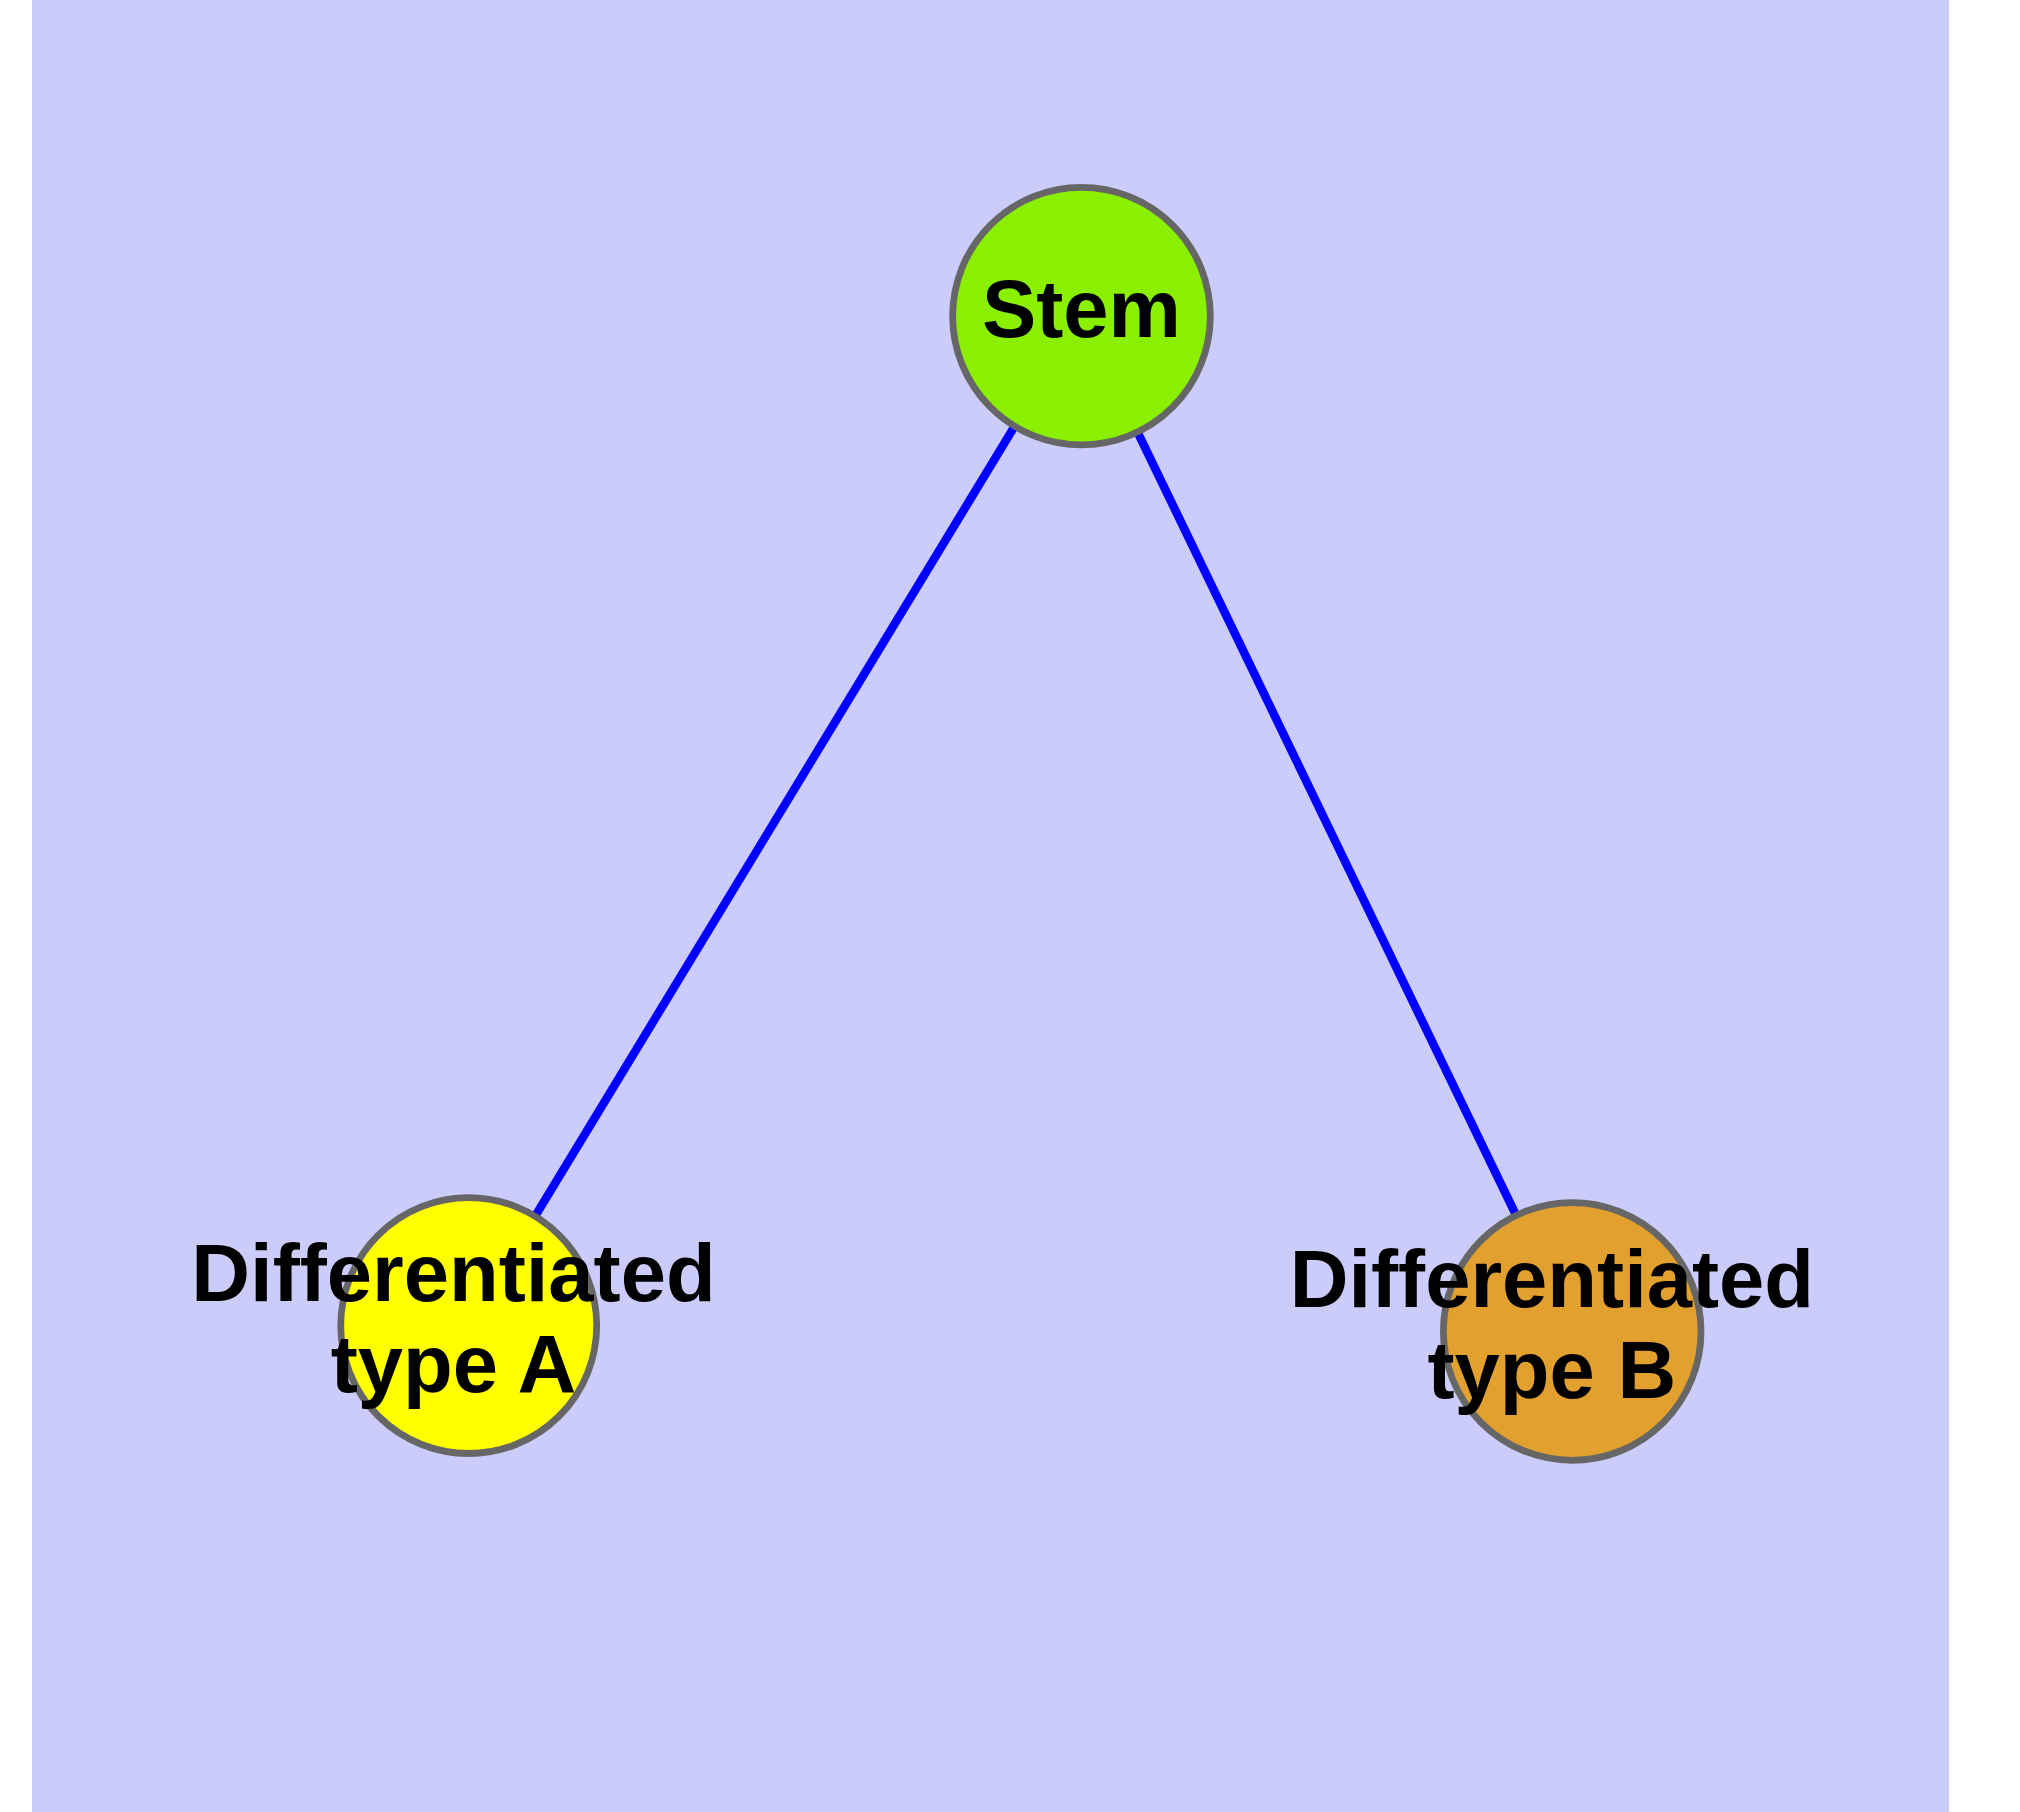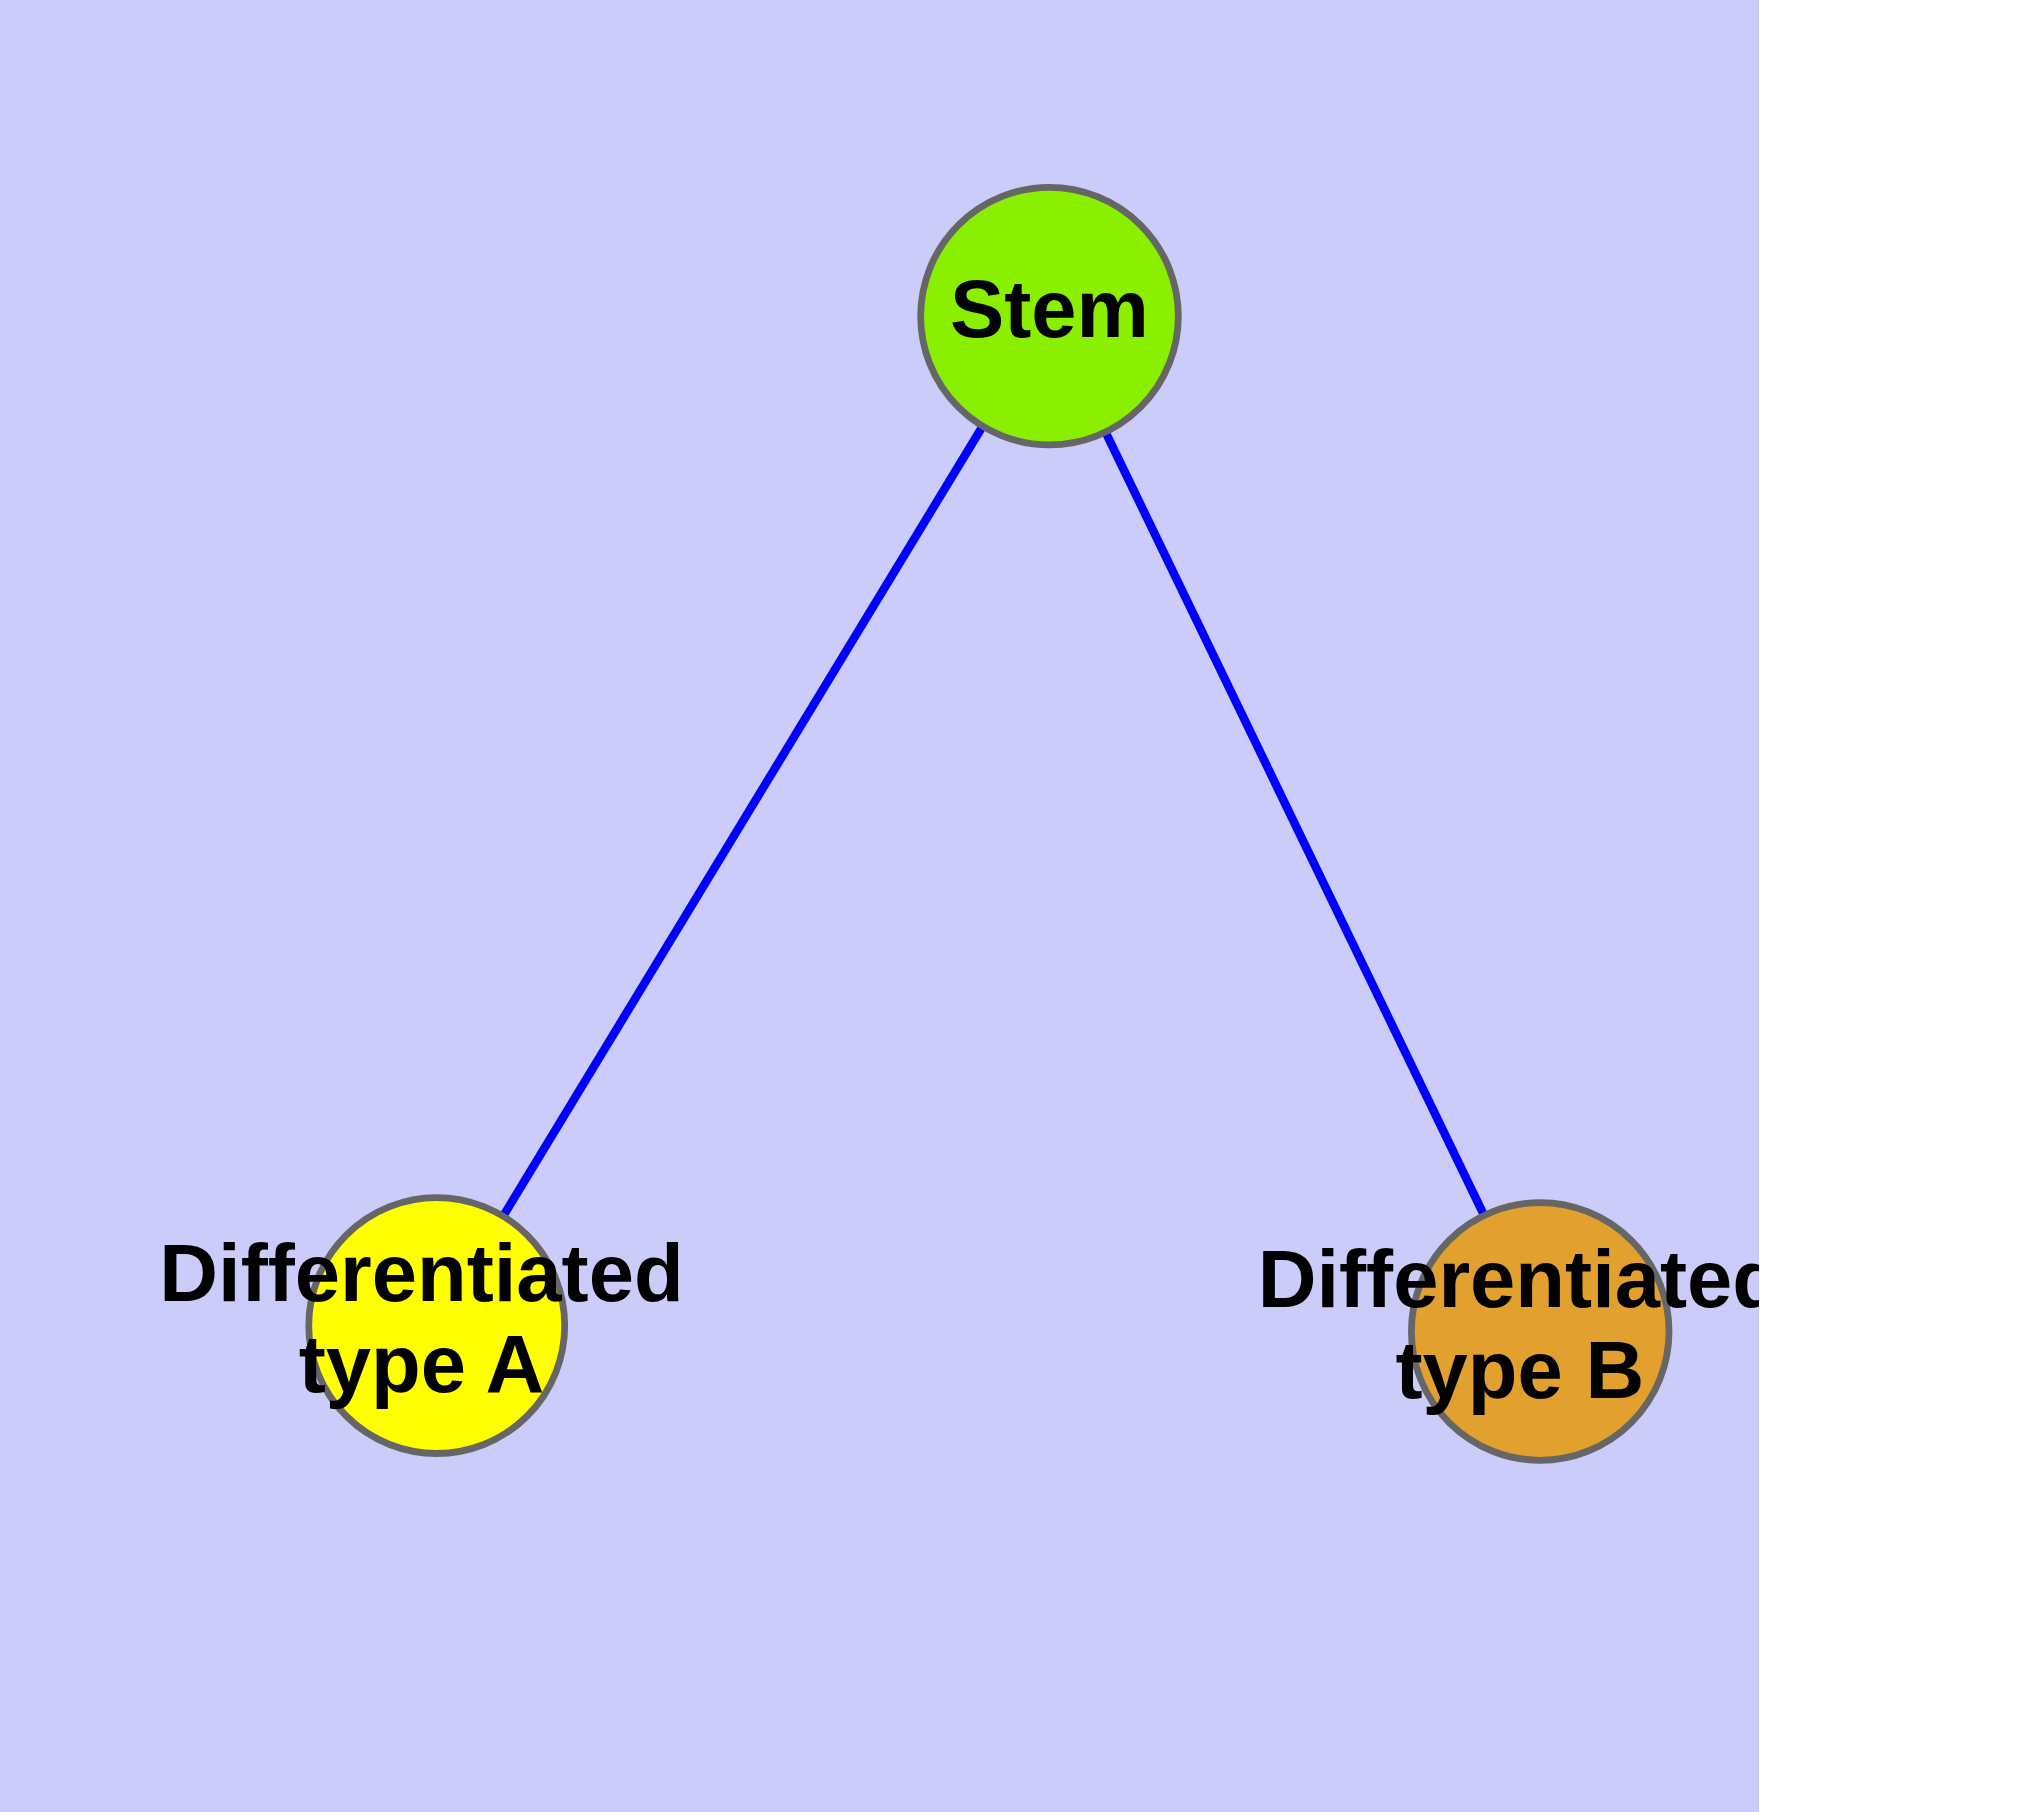--- a/index.html
+++ b/index.html
@@ -35,21 +35,21 @@
   }
   .graph-edge {
     stroke-width: 10;
     stroke-linecap: butt;
     fill: none;
   }
 </style>
 </head>
 <body>
 
-<div id="canvas" style="width: 1759px; height: 1812px; background: rgb(204, 204, 250);">
+<div id="canvas" style="width: 1917px; height: 1812px; background: rgb(204, 204, 250); margin-left: 32px;">
   <svg id="graph-svg" viewBox="0 0 2384 2138" style="width: 2021px; height: 1812px;">
     <rect id="bg-rect" x="0" y="0" width="2384" height="2138" fill="#ccccfa"></rect>
     <g id="edges-layer">
         <line class="graph-edge" x1="1238" y1="373" x2="515" y2="1564" stroke="#0000ff" stroke-width="10"></line>
         <line class="graph-edge" x1="1238" y1="373" x2="1817" y2="1571" stroke="#0000ff" stroke-width="10"></line>
       </g>
     <g id="nodes-layer">
         <g>
           <circle class="node-circle" cx="1238" cy="373" r="152" fill="#8af000" stroke="#666666" stroke-width="8"></circle>
         </g>

